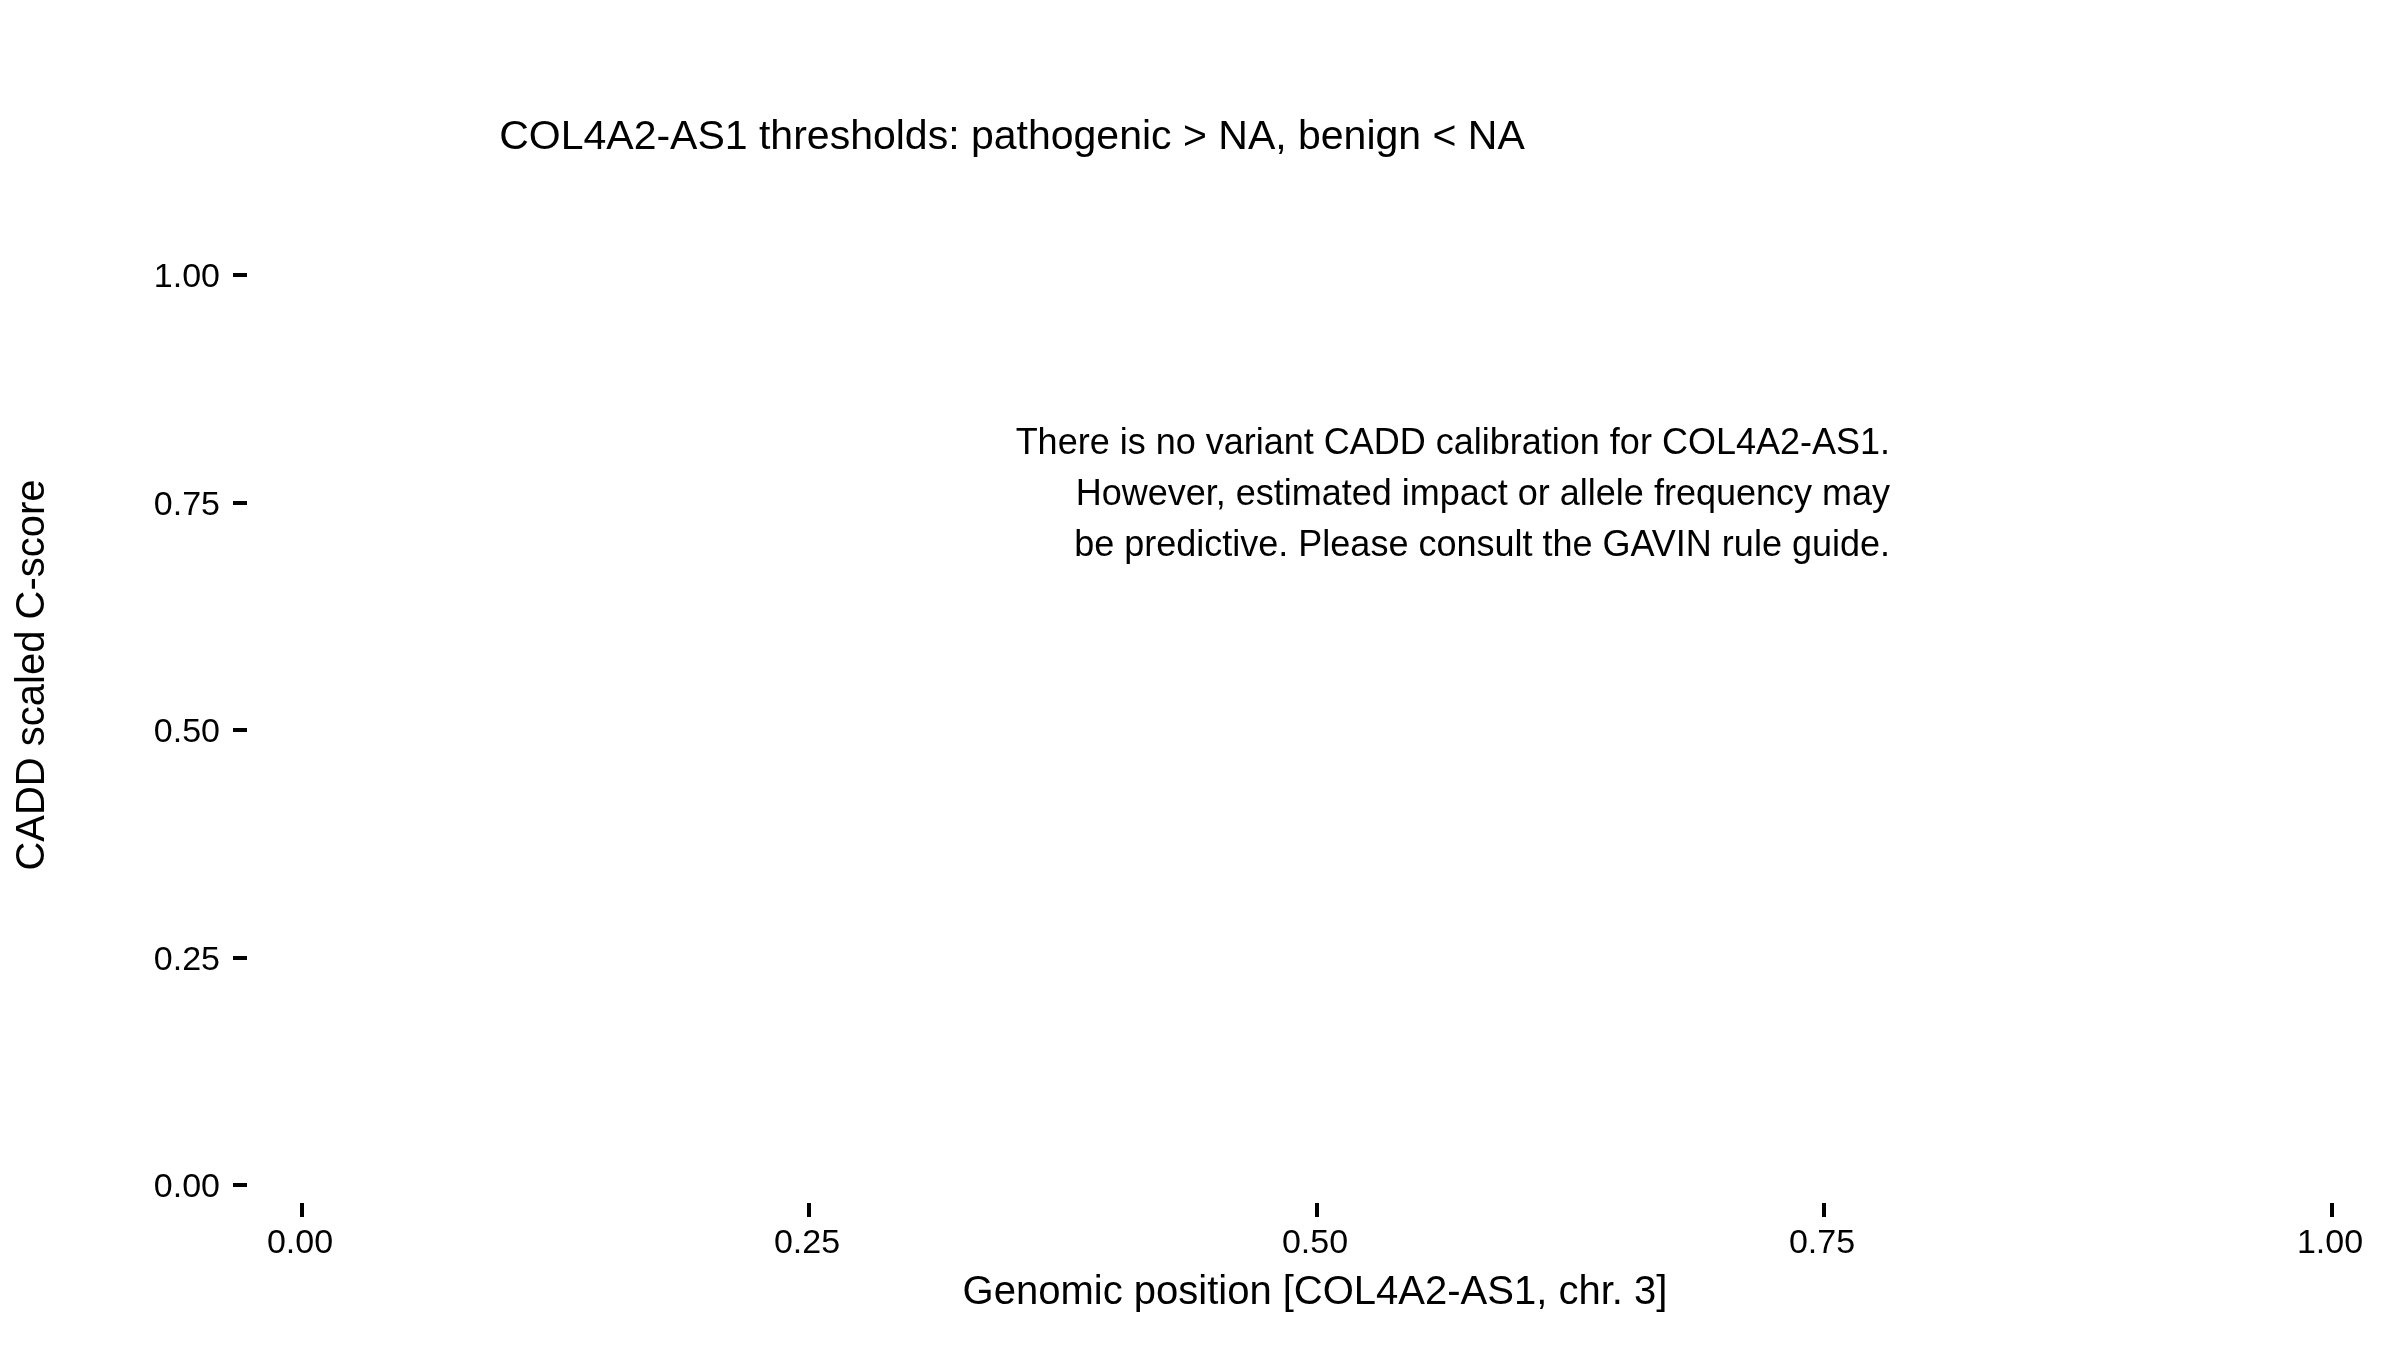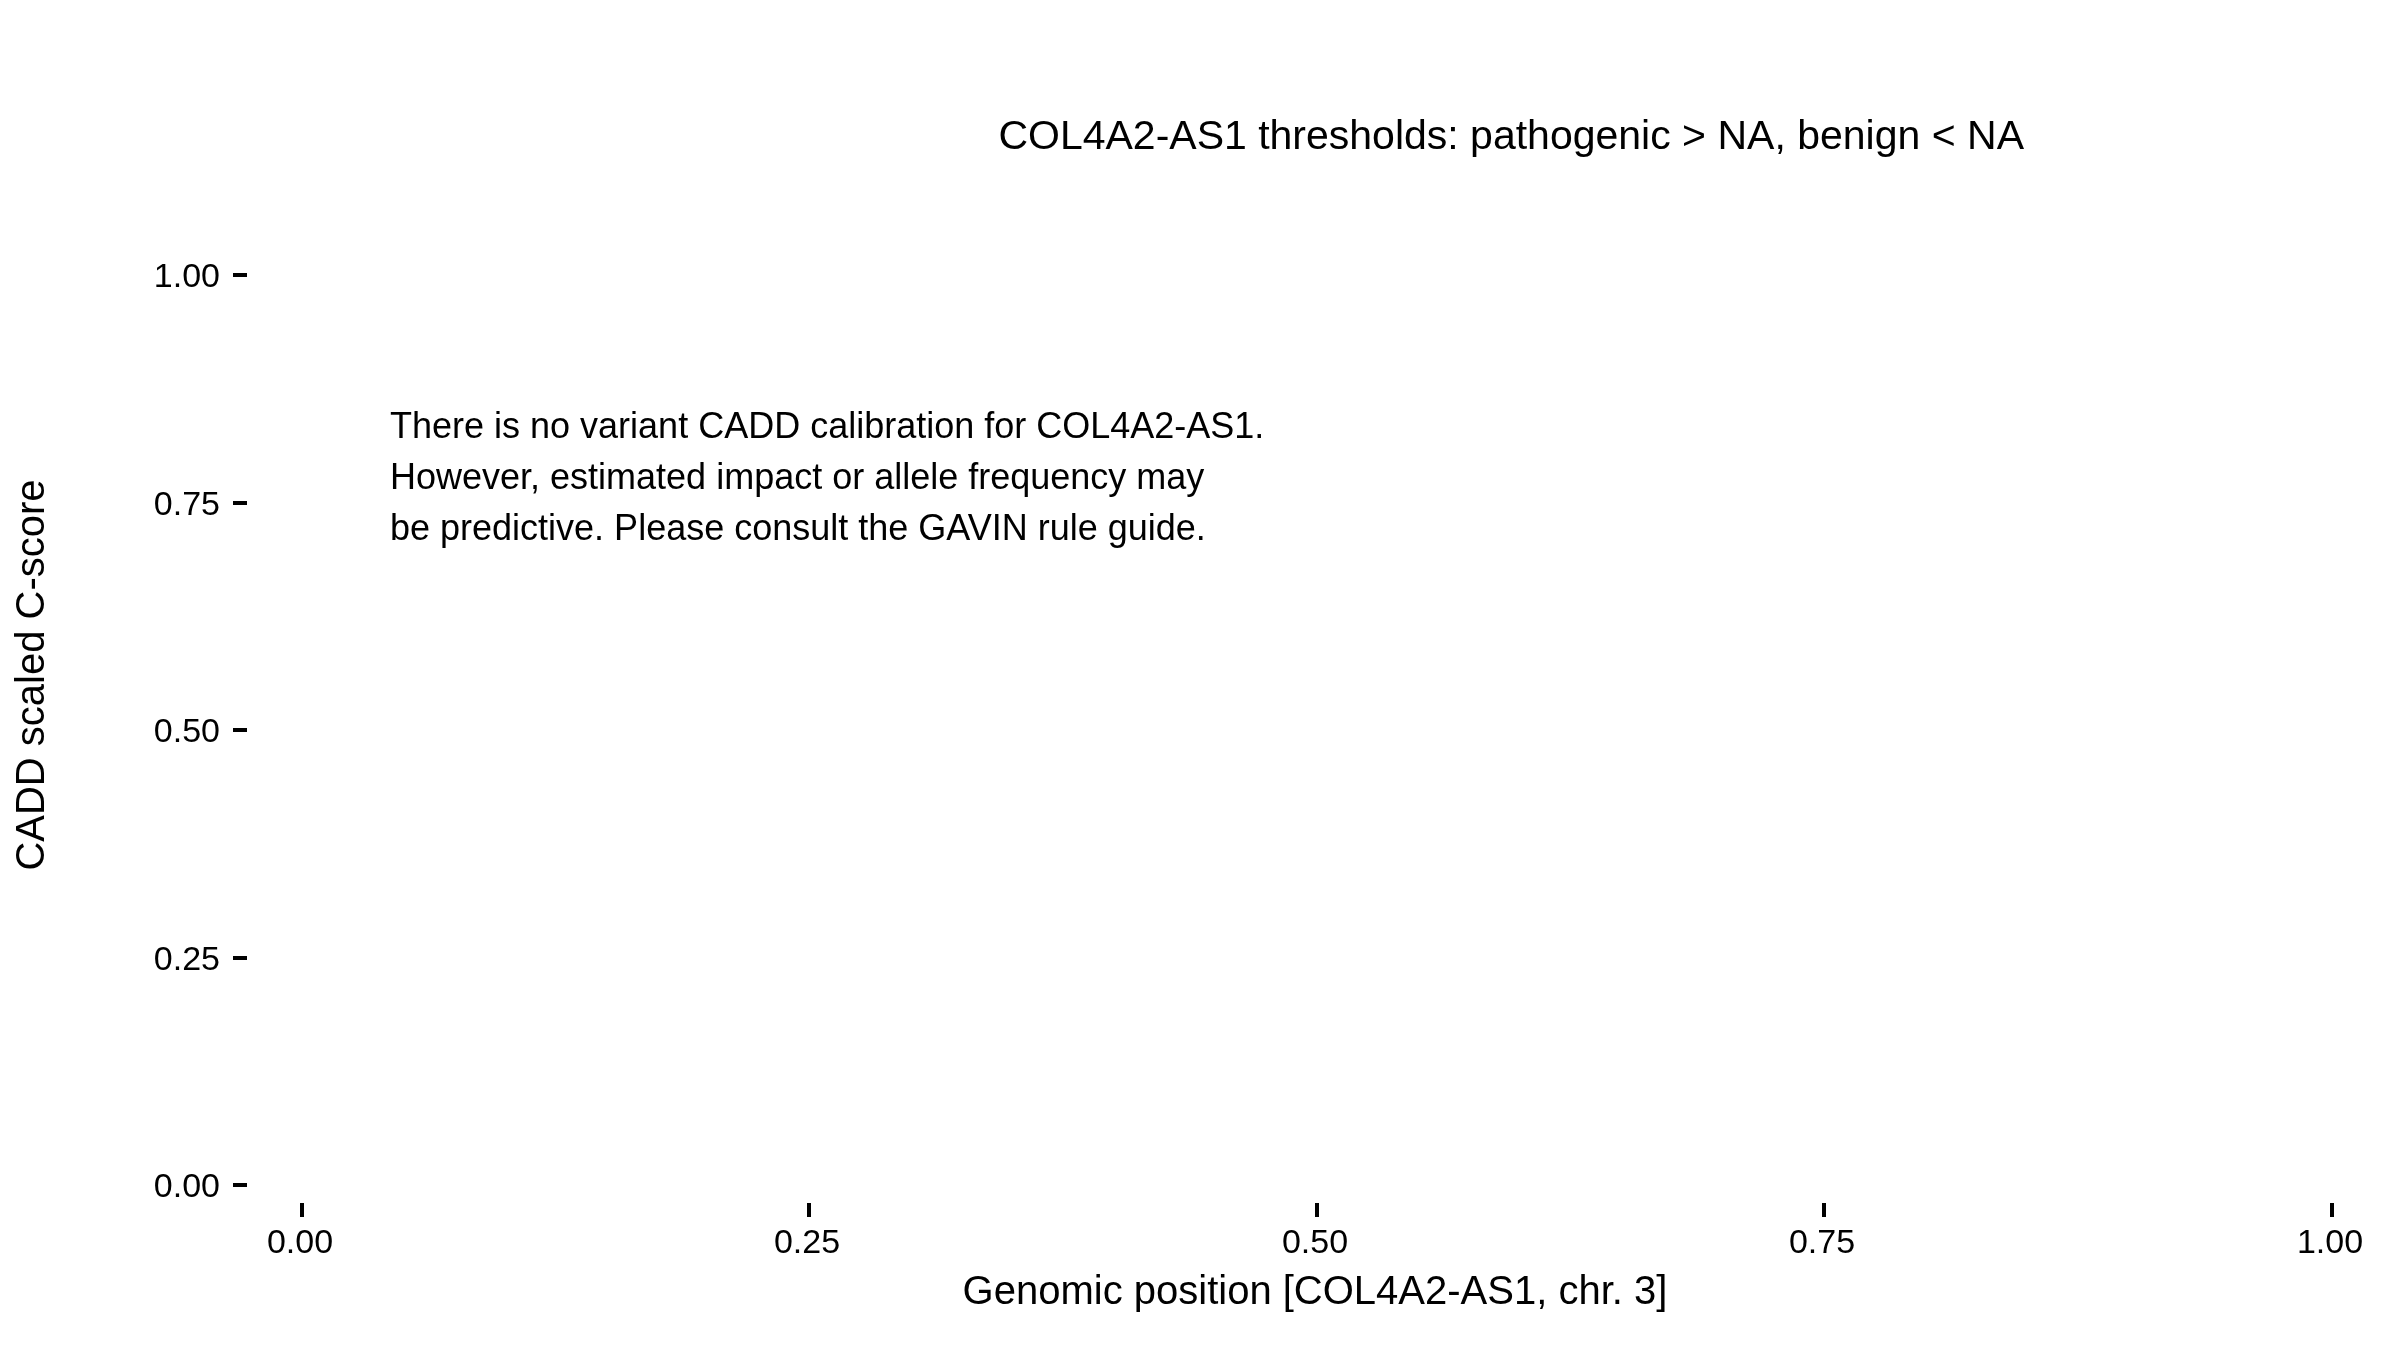--- a/index.html
+++ b/index.html
@@ -15,21 +15,21 @@
     overflow: hidden;
     position: relative;
   }
 
   
   #chart-title {
     position: absolute;
     top: 14px;
     left: 0;
     width: 2024px;
-    text-align: right;
+    text-align: center;
     font-size: 41px;
     line-height: 1.18;
     color: #000;
     white-space: pre;
   }
   #chart-title .title-line { display: block; }
 
   
   
   #plot-area {
@@ -95,23 +95,23 @@
     width: 2030px;
     text-align: center;
     font-size: 40px;
     color: #000;
   }
 
   
   #no-calibration-note {
     position: absolute;
     left: 390px;
-    top: 400px;
+    top: 416px;
     width: 1500px;
-    text-align: left;
+    text-align: right;
     font-size: 36px;
     line-height: 1.42;
     color: #000;
   }
   #no-calibration-note .note-line { display: block; }
 </style>
 </head>
 <body>
 
 <div id="chart-title">

